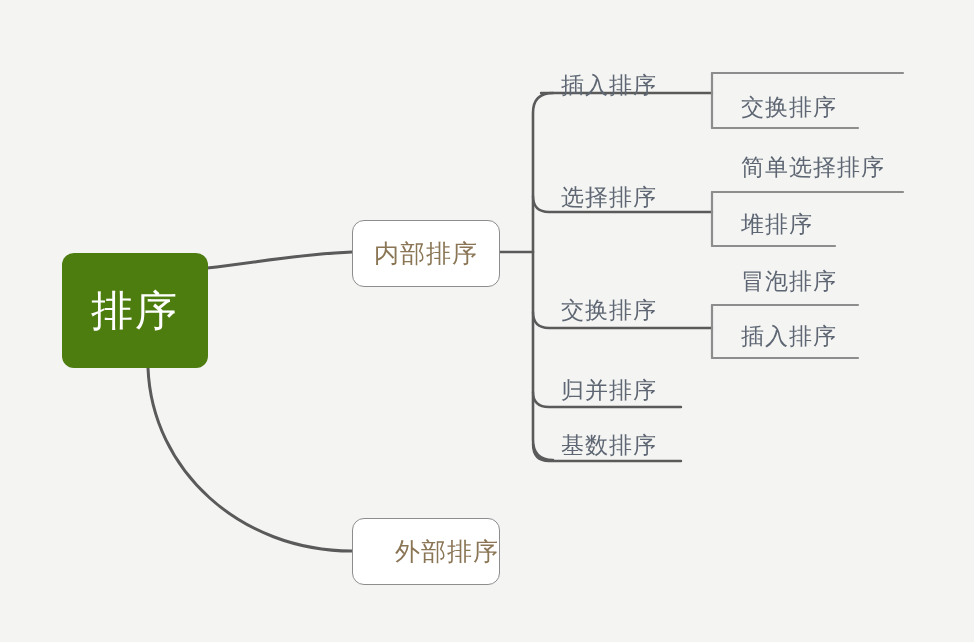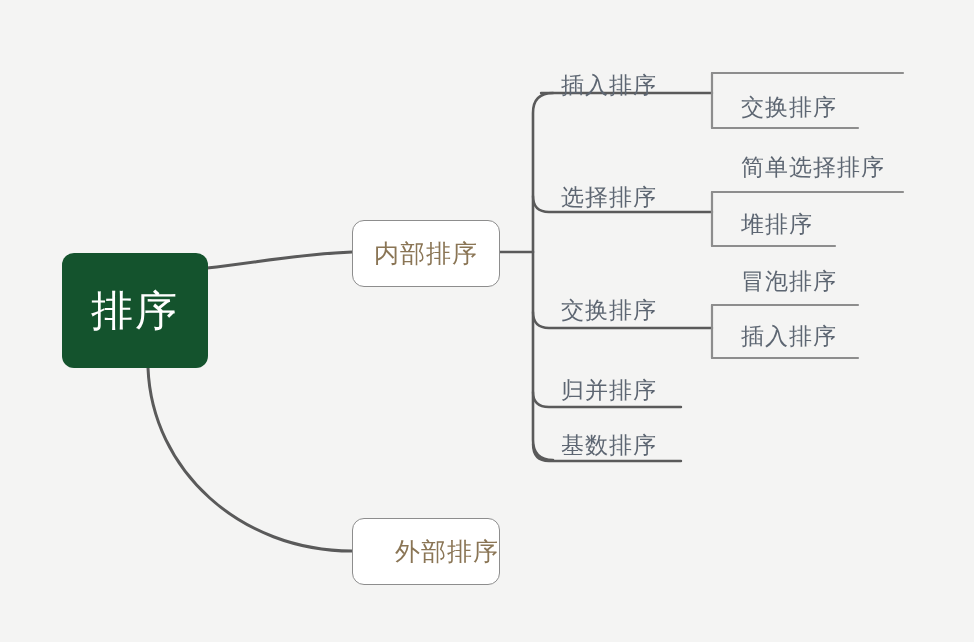--- a/index.html
+++ b/index.html
@@ -28,21 +28,21 @@
     box-sizing: border-box;
     display: flex;
     align-items: center;
     justify-content: center;
   }
   .root-node {
     left: 62px;
     top: 253px;
     width: 146px;
     height: 115px;
-    background: #14532d;
+    background: #4d7c0f;
     border-radius: 12px;
     color: #ffffff;
     font-size: 42px;
     letter-spacing: 2px;
   }
   .branch-node {
     background: #ffffff;
     border: 1.6px solid #8d8d8d;
     border-radius: 12px;
     color: #8a7555;

